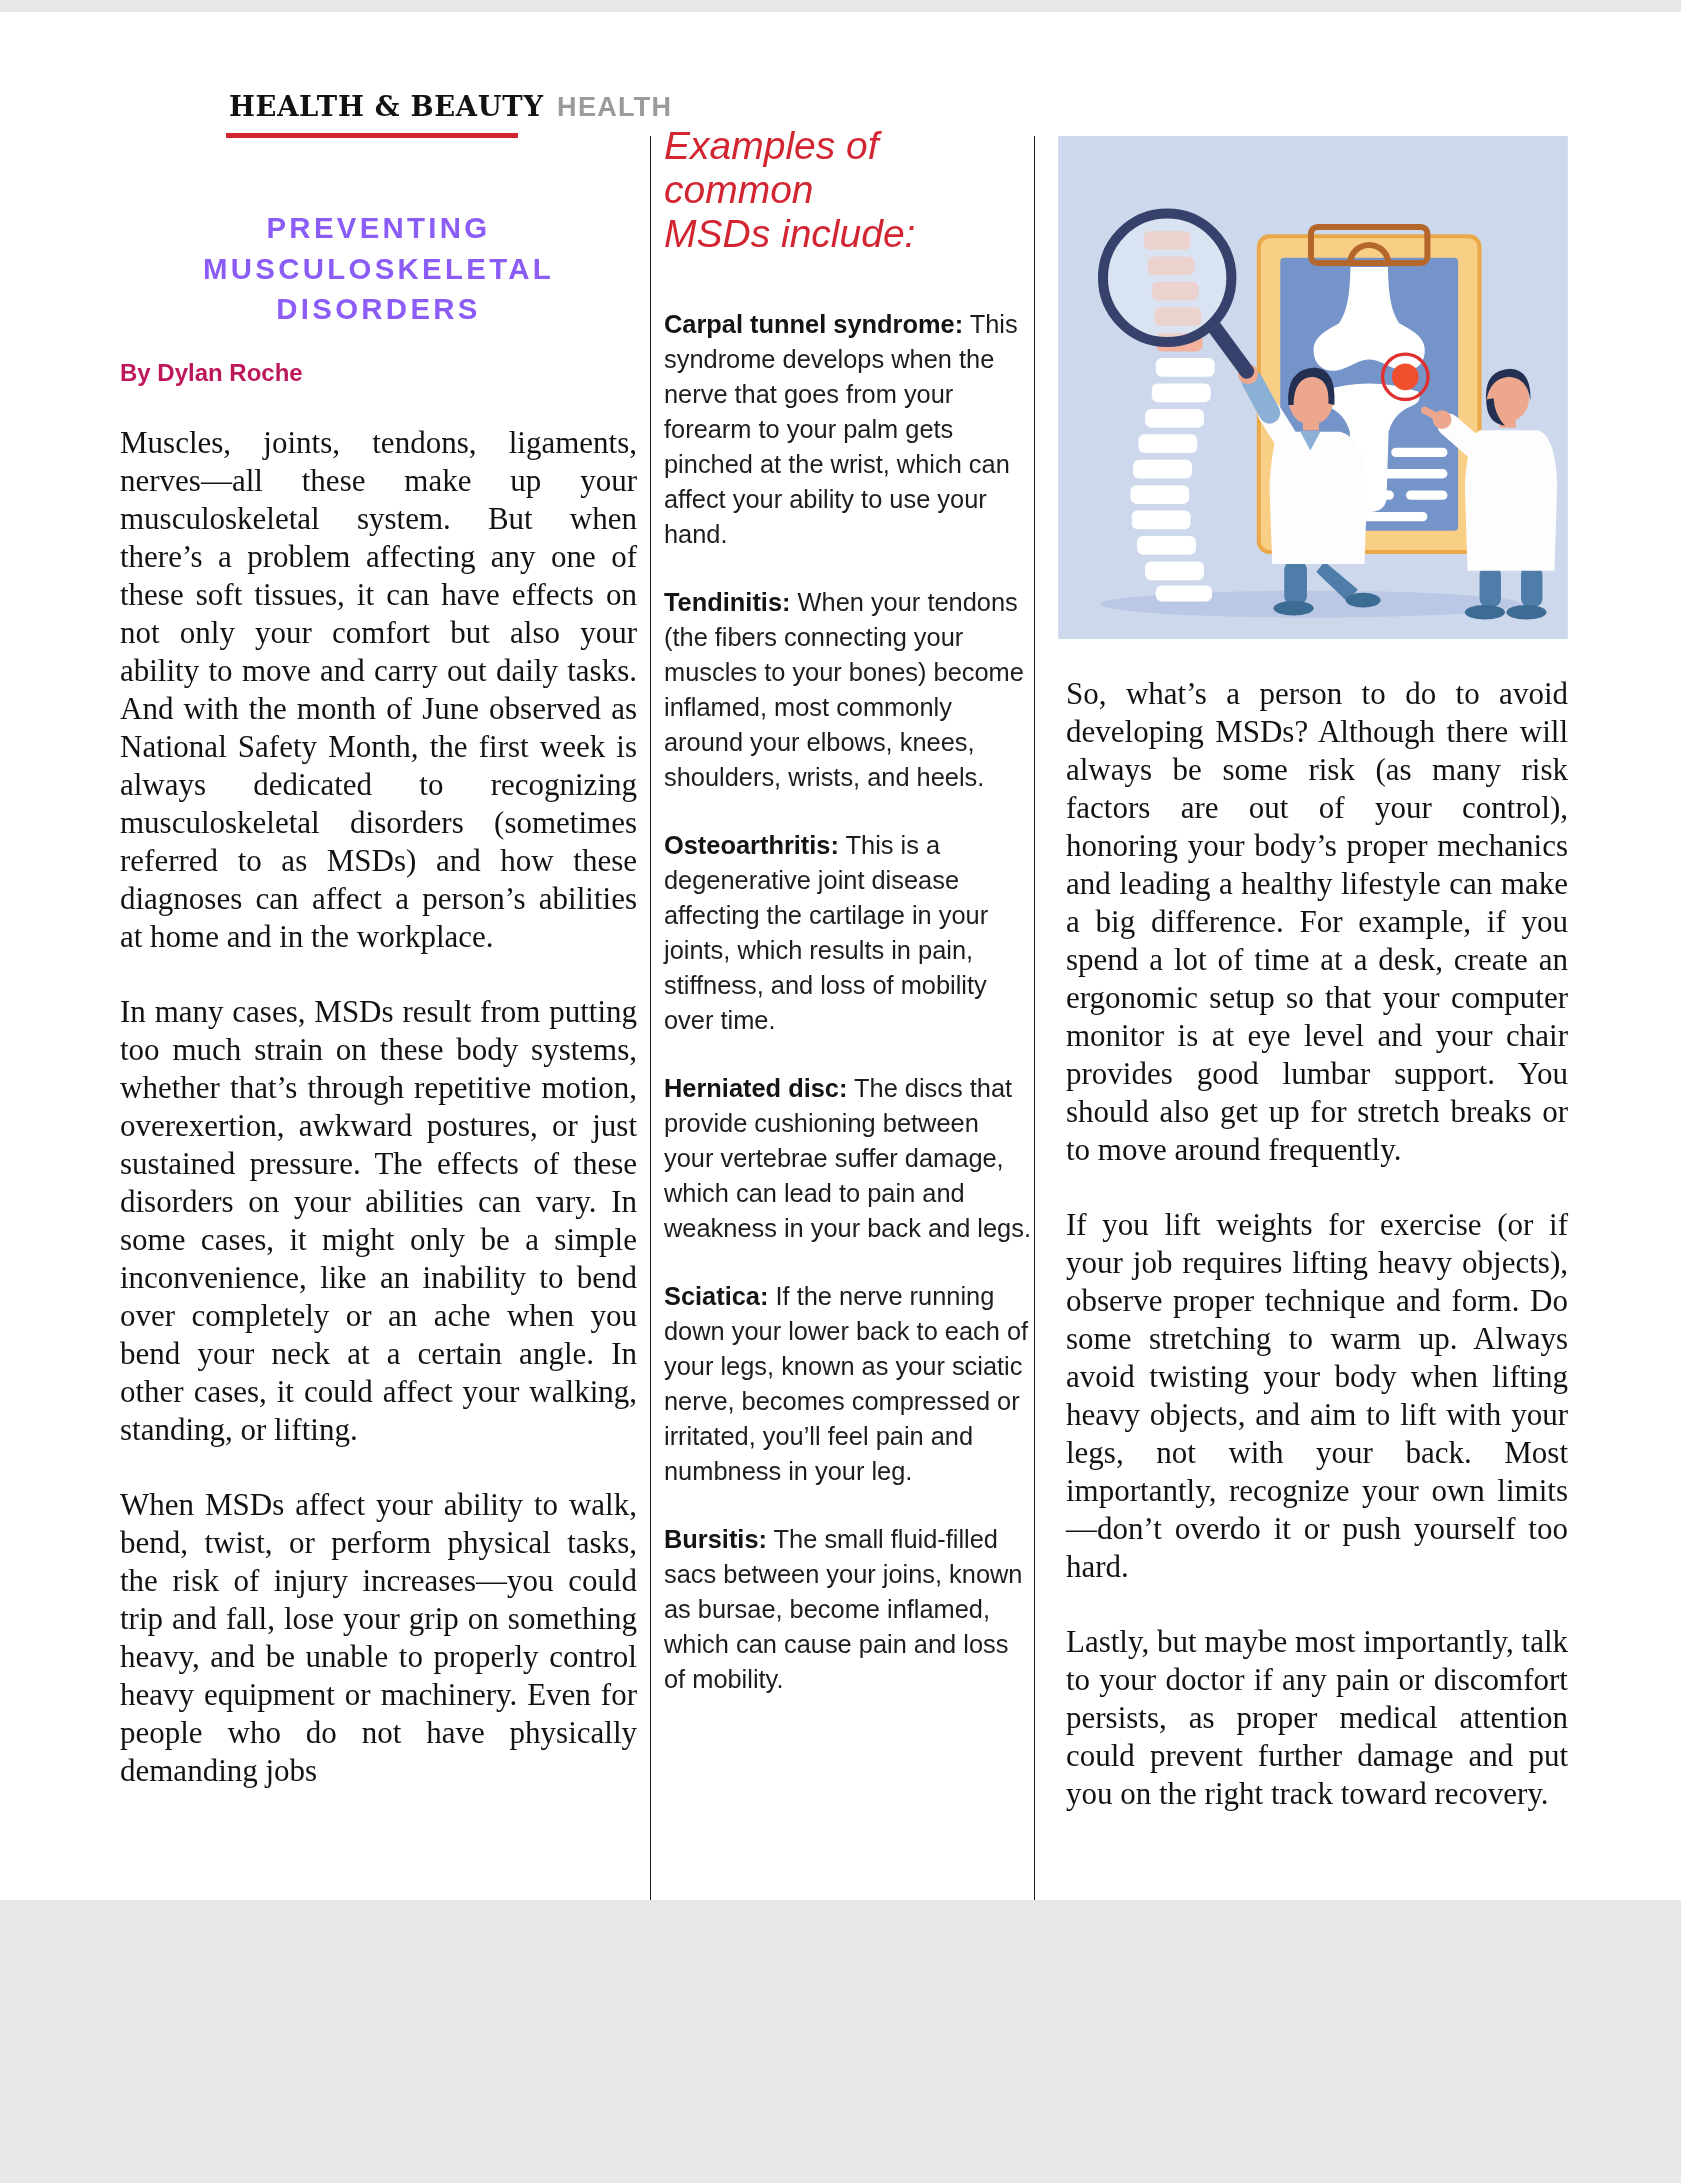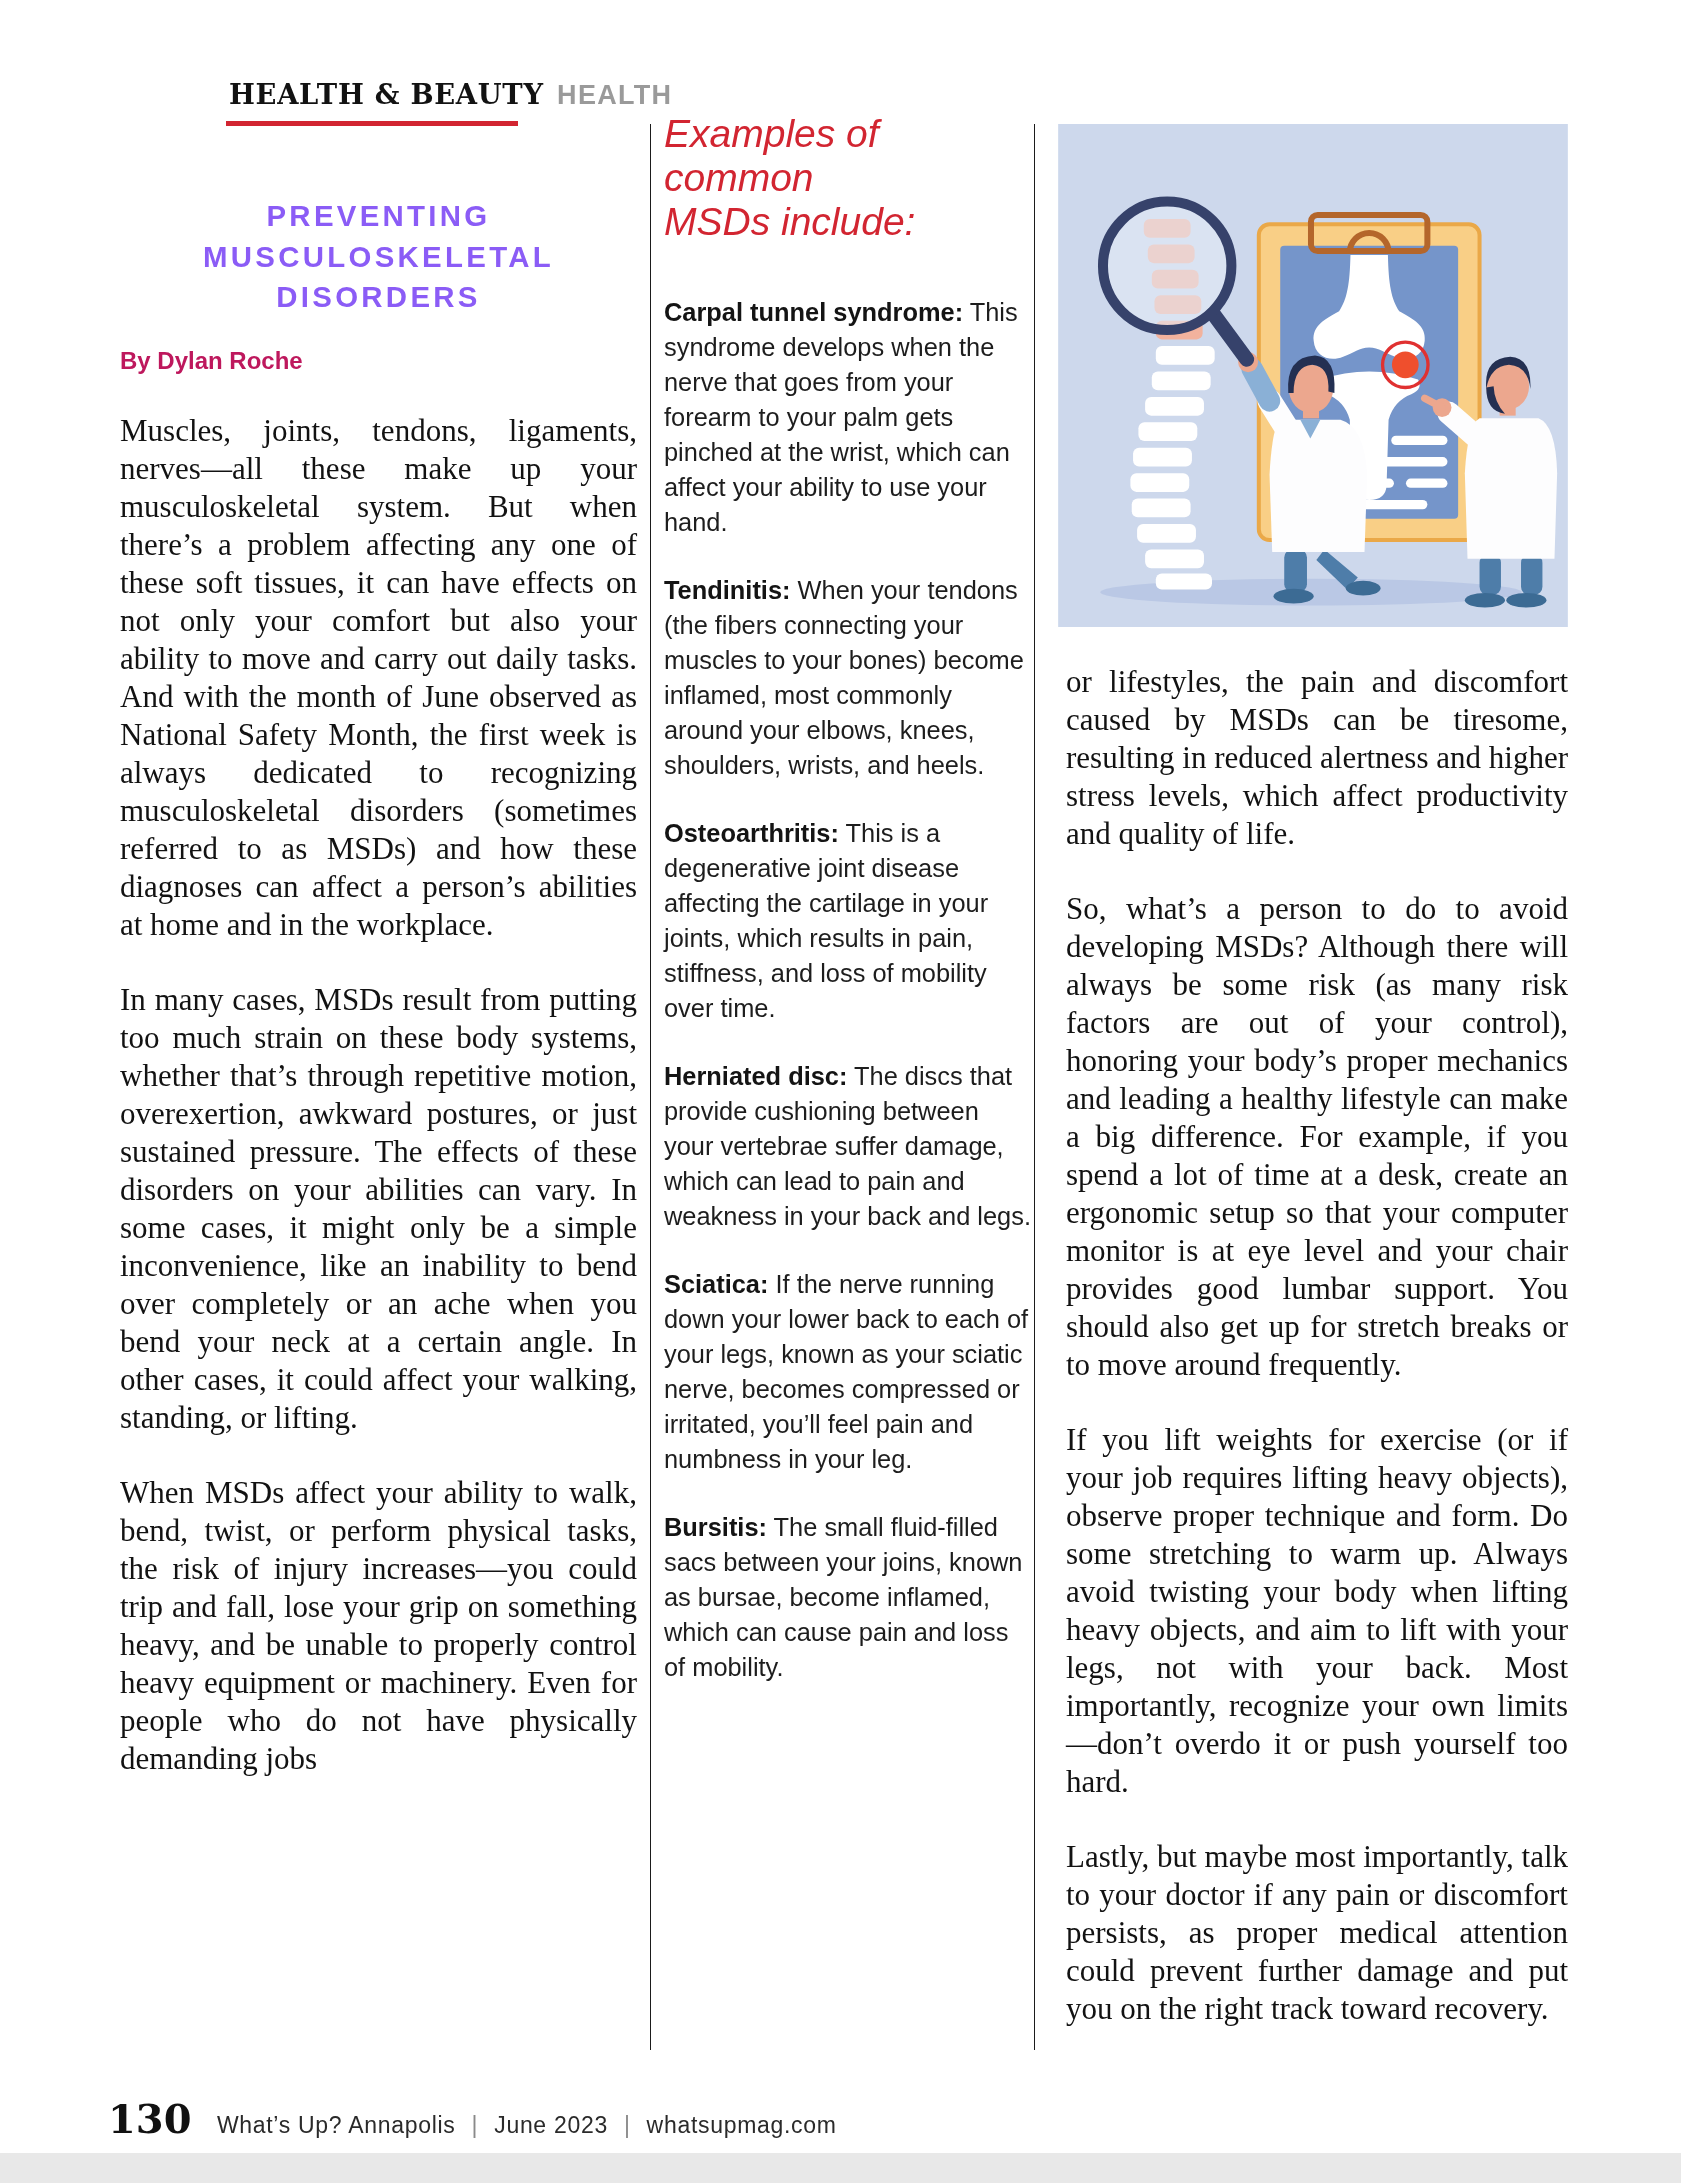--- a/index.html
+++ b/index.html
@@ -1,18 +1,18 @@
 <!DOCTYPE html>
 <html lang="en" style="font-size:10.7px"><head>
 <meta charset="utf-8">
 <style>
   html,body{margin:0;padding:0;background:#e8e8e8;}
   .page{
-    position:relative;width:1681px;height:2153px;background:#ffffff;
-    font-family:"Liberation Serif",serif;color:#141414;overflow:hidden;margin:0 auto;
+    position:relative;width:1681px;height:1888px;background:#ffffff;
+    font-family:"Liberation Serif",serif;color:#141414;overflow:hidden;margin:12px auto;
   }
   
   .kicker{position:absolute;left:229px;top:78px;display:flex;gap:13.4px;align-items:baseline;white-space:nowrap;}
   .kicker-primary{font-family:"DejaVu Serif",serif;font-weight:700;font-size:27.4px;letter-spacing:0.7px;color:#121212;}
   .kicker-secondary{font-family:"Liberation Sans",sans-serif;font-weight:700;font-size:27px;letter-spacing:1.3px;color:#9a9a9a;}
   .kicker-rule{position:absolute;left:226px;top:121px;width:292px;height:4.7px;background:#d22531;}
   
   .divider{position:absolute;top:124px;width:1.3px;height:1926px;background:#1b1b1b;}
   .divider-left{left:650px;}
   .divider-right{left:1034px;}
@@ -185,21 +185,20 @@
 
       <g>
         <line x1="232" y1="284" x2="282" y2="352" stroke="#36426b" stroke-width="22" stroke-linecap="round"></line>
         <circle cx="163" cy="212" r="96" fill="#e6edf8" fill-opacity="0.55" stroke="#36426b" stroke-width="15"></circle>
       </g>
     </svg>
   </div>
 
   <div class="right-col">
     <div class="body-text">
-      <p>or lifestyles, the pain and discomfort caused by MSDs can be tiresome, resulting in reduced alertness and higher stress levels, which affect productivity and quality of life.</p>
       <p>So, what’s a person to do to avoid developing MSDs? Although there will always be some risk (as many risk factors are out of your control), honoring your body’s proper mechanics and leading a healthy lifestyle can make a big difference. For example, if you spend a lot of time at a desk, create an ergonomic setup so that your computer monitor is at eye level and your chair provides good lumbar support. You should also get up for stretch breaks or to move around frequently.</p>
       <p>If you lift weights for exercise (or if your job requires lifting heavy objects), observe proper technique and form. Do some stretching to warm up. Always avoid twisting your body when lifting heavy objects, and aim to lift with your legs, not with your back. Most importantly, recognize your own limits—don’t overdo it or push yourself too hard.</p>
       <p>Lastly, but maybe most importantly, talk to your doctor if any pain or discomfort persists, as proper medical attention could prevent further damage and put you on the right track toward recovery.</p>
     </div>
   </div>
 
   <div class="footer">
     <span class="folio">130</span>
     <span class="footer-meta">
       <span>What’s Up? Annapolis</span>

